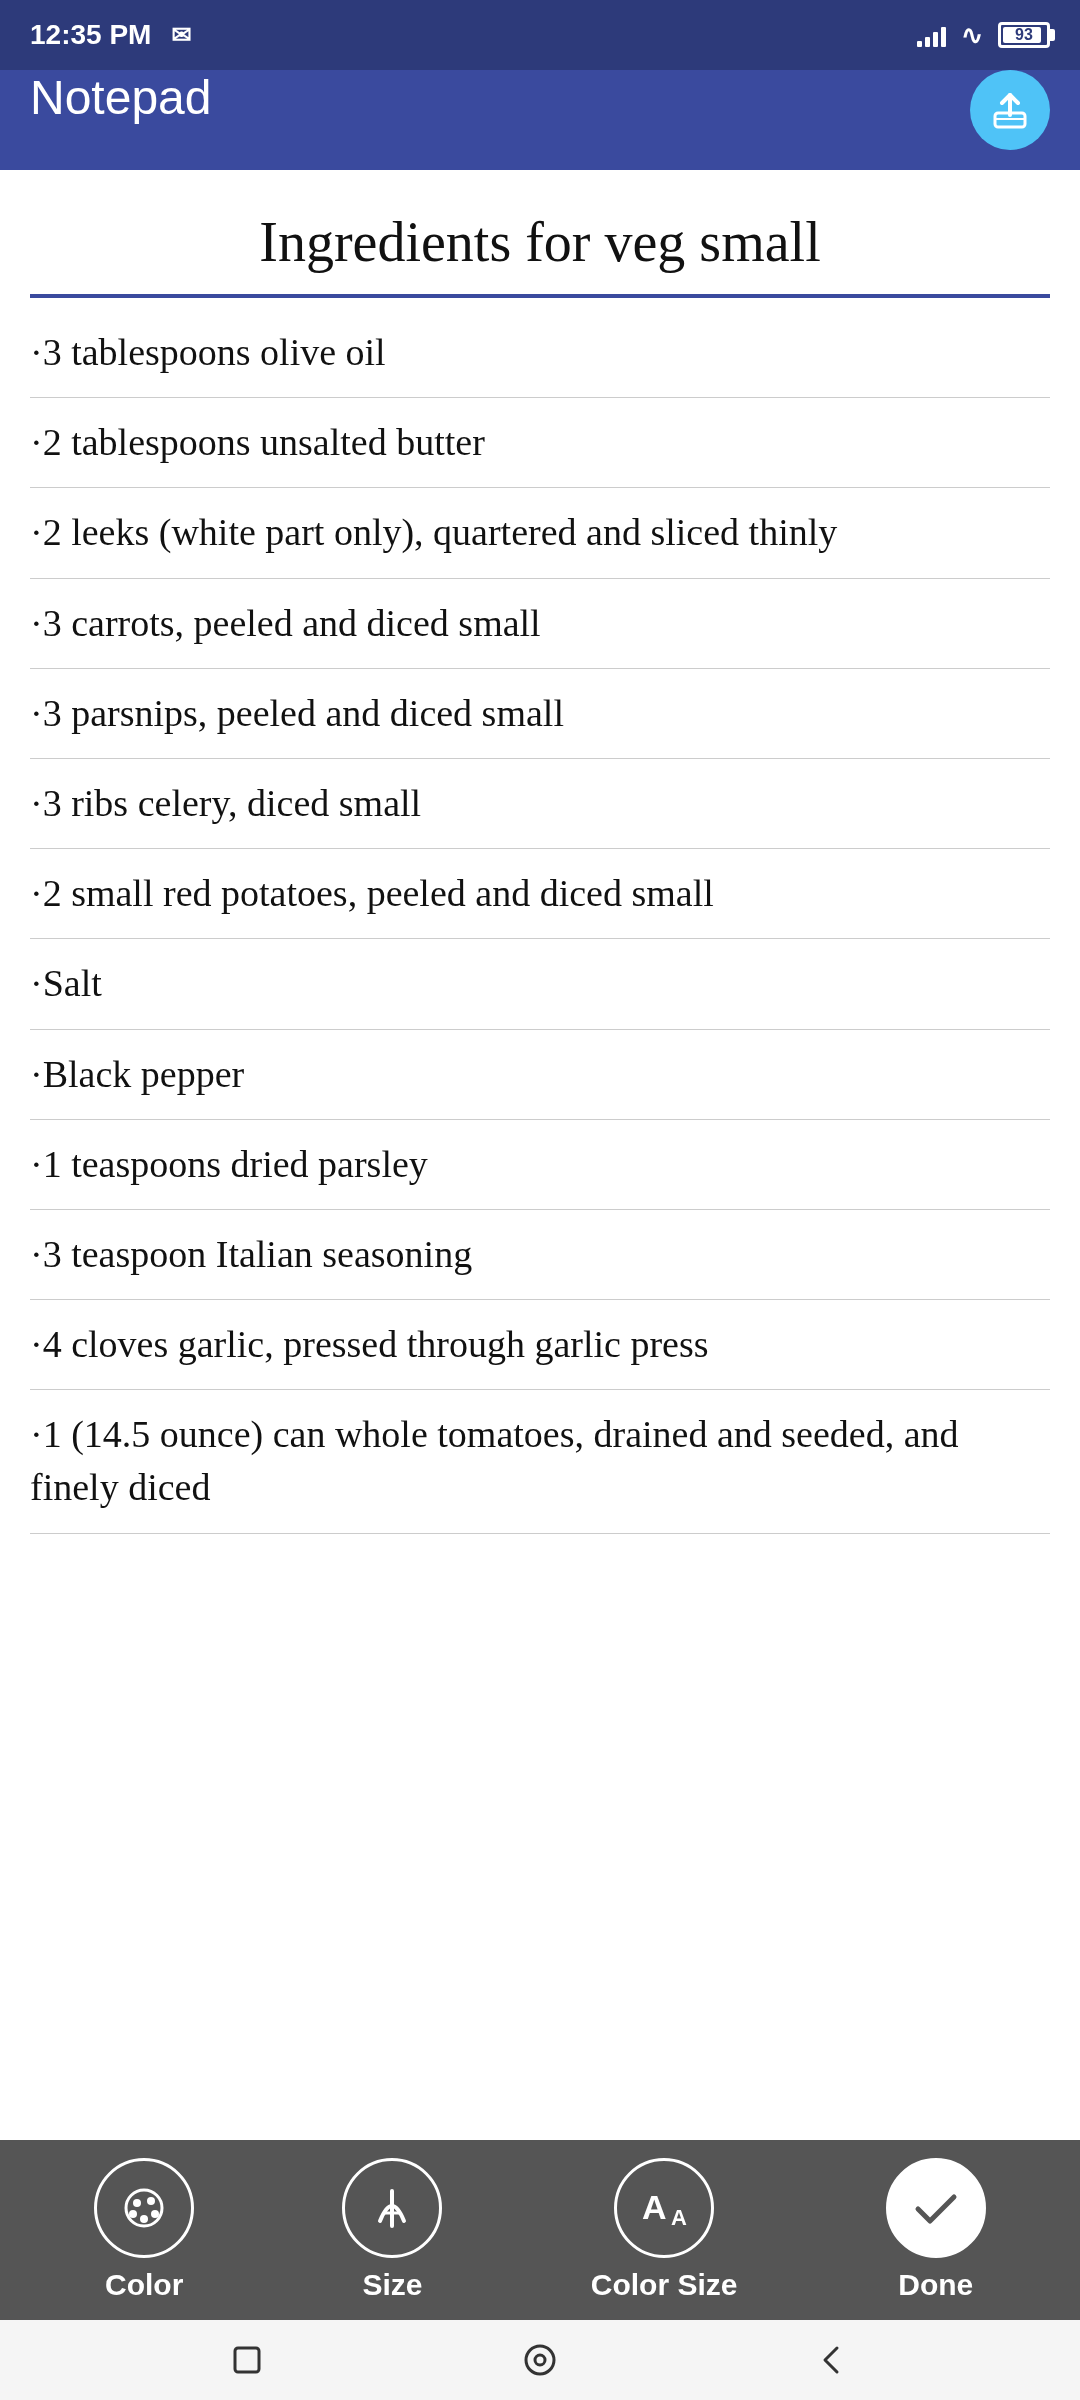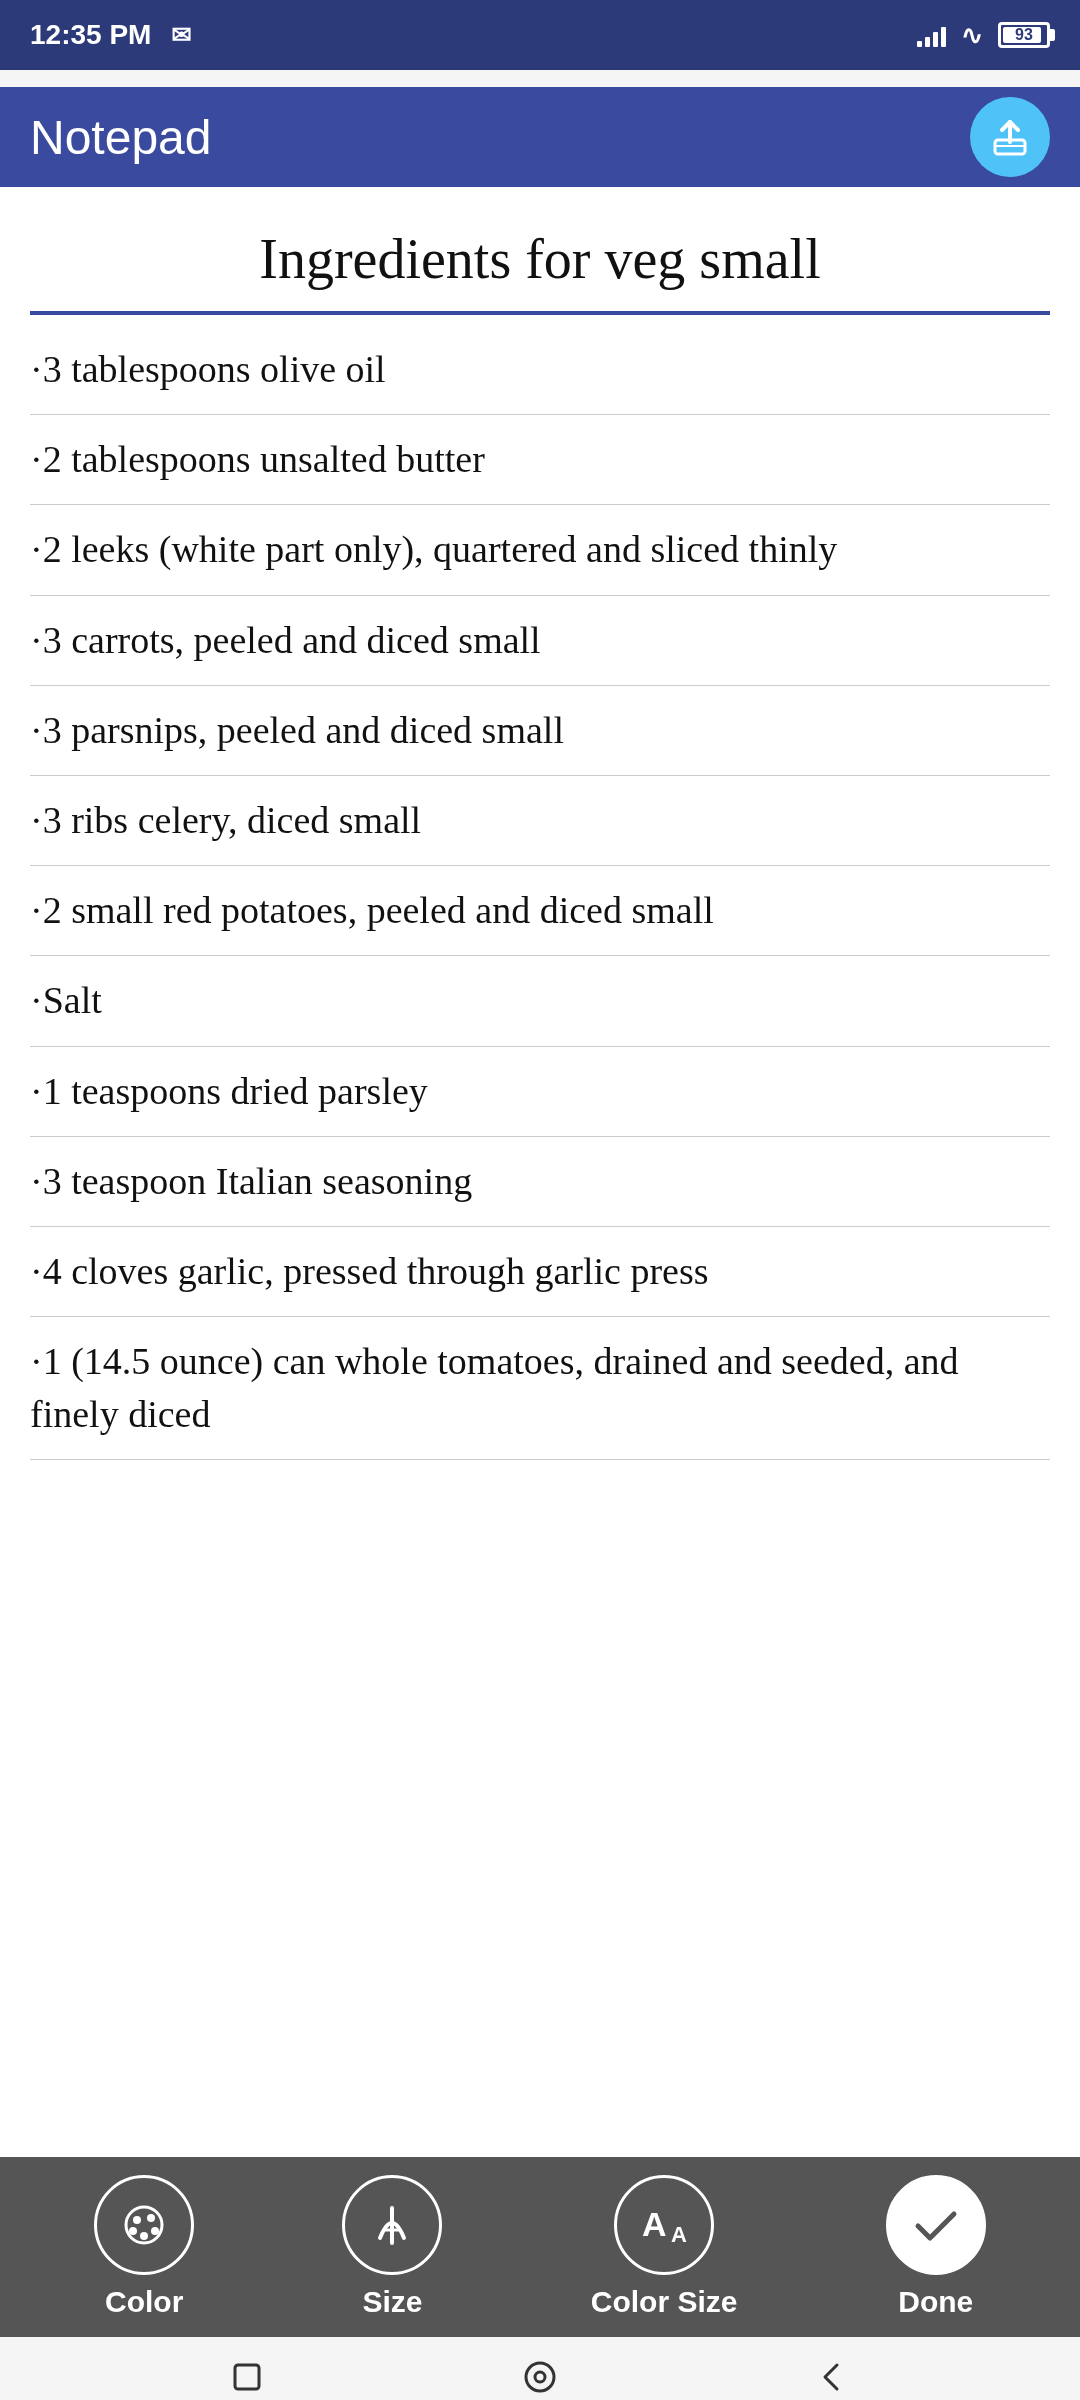--- a/index.html
+++ b/index.html
@@ -78,24 +78,22 @@
       left: 50%;
       transform: translateX(-50%);
     }
 
     
     .app-header {
       width: 100%;
       height: 100px;
       background: #3a4a9e;
       display: flex;
-      align-items: center;
       justify-content: space-between;
       padding: 0 30px;
-      margin-top: 17px;
     }
 
     .app-title {
       color: white;
       font-size: 48px;
       font-family: Arial, sans-serif;
       font-weight: normal;
     }
 
     .share-button {
@@ -300,20 +298,23 @@
     <div class="ingredient-item">
       <span class="ingredient-text">·3 ribs celery, diced small</span>
     </div>
     <div class="ingredient-item">
       <span class="ingredient-text">·2 small red potatoes, peeled and diced small</span>
     </div>
     <div class="ingredient-item">
       <span class="ingredient-text">·Salt</span>
     </div>
     <div class="ingredient-item">
+      <span class="ingredient-text">·Black pepper</span>
+    </div>
+    <div class="ingredient-item">
       <span class="ingredient-text">·1 teaspoons dried parsley</span>
     </div>
     <div class="ingredient-item">
       <span class="ingredient-text">·3 teaspoon Italian seasoning</span>
     </div>
     <div class="ingredient-item">
       <span class="ingredient-text">·4 cloves garlic, pressed through garlic press</span>
     </div>
     <div class="ingredient-item">
       <span class="ingredient-text">·1 (14.5 ounce) can whole tomatoes, drained and seeded, and finely diced</span>

